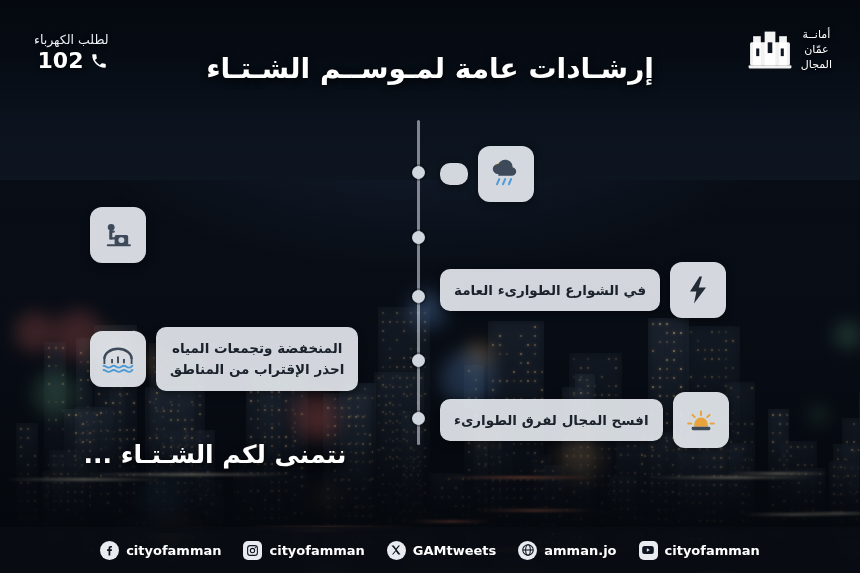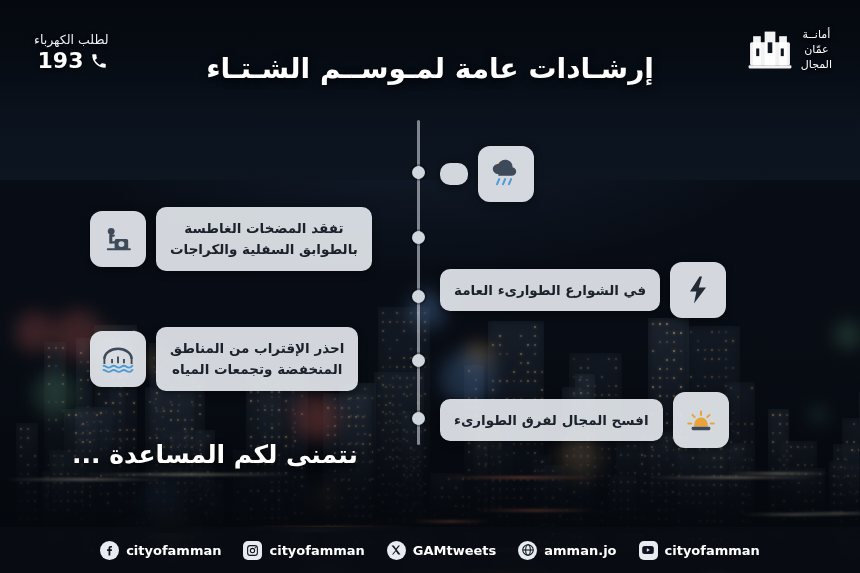--- a/index.html
+++ b/index.html
@@ -2487,21 +2487,21 @@
   <div class="scrim"></div>
 
   <div class="help-block">
     <div class="help-label">لطلب الكهرباء</div>
     <div class="help-row">
       <span class="phone-ic">
         <svg viewBox="0 0 24 24" width="18" height="18" fill="#ffffff">
           <path d="M6.6 10.8c1.4 2.8 3.8 5.1 6.6 6.6l2.2-2.2c.3-.3.7-.4 1-.2 1.2.4 2.4.6 3.6.6.6 0 1 .4 1 1V20c0 .6-.4 1-1 1C10.7 21 3 13.3 3 4c0-.6.4-1 1-1h3.5c.6 0 1 .4 1 1 0 1.3.2 2.5.6 3.6.1.4 0 .8-.2 1l-2.3 2.2z"></path>
         </svg>
       </span>
-      <span class="help-num">193</span>
+      <span class="help-num">102</span>
     </div>
   </div>
 
   <div class="title">إرشـادات عامة لمـوســم الشـتـاء</div>
 
   <div class="logo">
     <div class="logo-text">
       <div>أمانــة</div>
       <div>عمّان</div>
       <div>المجال</div>
@@ -2533,24 +2533,20 @@
         <circle cx="13" cy="12" r="5.5" fill="#f2c94c"></circle>
         <path d="M11 20c-3.6 0-6.5-2.6-6.5-5.9S7.4 8.2 11 8.2c1.5-3 4.5-5 8-5 4.8 0 8.7 3.6 8.7 8 0 .3 0 .6-.1.9 2.5.4 4.4 2.4 4.4 4.9 0 2.8-2.4 5-5.3 5H11z" fill="#3e4a5a"></path>
         <path d="M12 26l-2.5 6M19 26l-2.5 6M26 26l-2.5 6" stroke="#4f9bd6" stroke-width="2.4" stroke-linecap="round" fill="none"></path>
       </svg>
     </div>
     <div class="bubble">
     </div>
   </div>
 
   <div class="tip" style="left:90px; top:207px">
-    <div class="bubble">
-      <span>تفقد المضخات الغاطسة</span>
-      <span>بالطوابق السفلية والكراجات</span>
-    </div>
     <div class="icon-box">
       <svg viewBox="0 0 40 40" width="34" height="34">
         <rect x="16" y="20" width="16" height="12" rx="2" fill="#3e4a5a"></rect>
         <circle cx="24" cy="26" r="3.5" fill="#cdd4dd"></circle>
         <path d="M16 24h-5v-8h4" stroke="#3e4a5a" stroke-width="2.6" fill="none" stroke-linecap="round"></path>
         <circle cx="12" cy="11" r="4" fill="#3e4a5a"></circle>
         <path d="M12 15v9" stroke="#3e4a5a" stroke-width="2.6" stroke-linecap="round"></path>
         <path d="M8 32h26" stroke="#3e4a5a" stroke-width="2.4" stroke-linecap="round"></path>
       </svg>
     </div>
@@ -2562,22 +2558,22 @@
         <path d="M22 3L10 22h8l-3 15 15-20h-9l4-14z" fill="#222a35"></path>
       </svg>
     </div>
     <div class="bubble">
       <span>في الشوارع الطوارىء العامة</span>
     </div>
   </div>
 
   <div class="tip" style="left:90px; top:327px">
     <div class="bubble">
+      <span>المنخفضة وتجمعات المياه</span>
       <span>احذر الإقتراب من المناطق</span>
-      <span>المنخفضة وتجمعات المياه</span>
     </div>
     <div class="icon-box">
       <svg viewBox="0 0 40 40" width="34" height="34">
         <path d="M4 20c0-7 7.2-12 16-12s16 5 16 12" stroke="#3e4a5a" stroke-width="3" fill="none"></path>
         <path d="M4 20v6M36 20v6M13 20v5M27 20v5M20 17v8" stroke="#3e4a5a" stroke-width="2.2"></path>
         <path d="M3 28c3 0 3 2.2 6 2.2S12 28 15 28s3 2.2 6 2.2S24 28 27 28s3 2.2 6 2.2 3-2.2 4-2.2" stroke="#4f9bd6" stroke-width="2.2" fill="none" stroke-linecap="round"></path>
         <path d="M3 33c3 0 3 2.2 6 2.2S12 33 15 33s3 2.2 6 2.2S24 33 27 33s3 2.2 6 2.2 3-2.2 4-2.2" stroke="#4f9bd6" stroke-width="2.2" fill="none" stroke-linecap="round"></path>
       </svg>
     </div>
   </div>
@@ -2588,21 +2584,21 @@
         <path d="M12 26c0-5 3.6-9 8-9s8 4 8 9v2H12v-2z" fill="#e8a33d"></path>
         <rect x="9" y="28" width="22" height="4" rx="1.6" fill="#3e4a5a"></rect>
         <path d="M20 10v4M10 14l2.6 2.6M30 14l-2.6 2.6M5 24h3.5M31.5 24H35" stroke="#e8a33d" stroke-width="2.4" stroke-linecap="round"></path>
       </svg>
     </div>
     <div class="bubble">
       <span>افسح المجال لفرق الطوارىء</span>
     </div>
   </div>
 
-  <div class="closing">نتمنى لكم المساعدة ...</div>
+  <div class="closing">نتمنى لكم الشـتـاء ...</div>
 
   <div class="footer">
     <div class="soc">
       <span class="soc-ic">
         <svg viewBox="0 0 24 24" width="13" height="13" fill="#0e1520">
             <path d="M13.5 21v-8h2.7l.4-3.1h-3.1V7.9c0-.9.25-1.5 1.55-1.5H16.7V3.6c-.3 0-1.3-.1-2.45-.1-2.4 0-4.05 1.5-4.05 4.2v2.2H7.5V13h2.7v8h3.3z"></path>
           </svg>
       </span>
       <span>cityofamman</span>
     </div>

